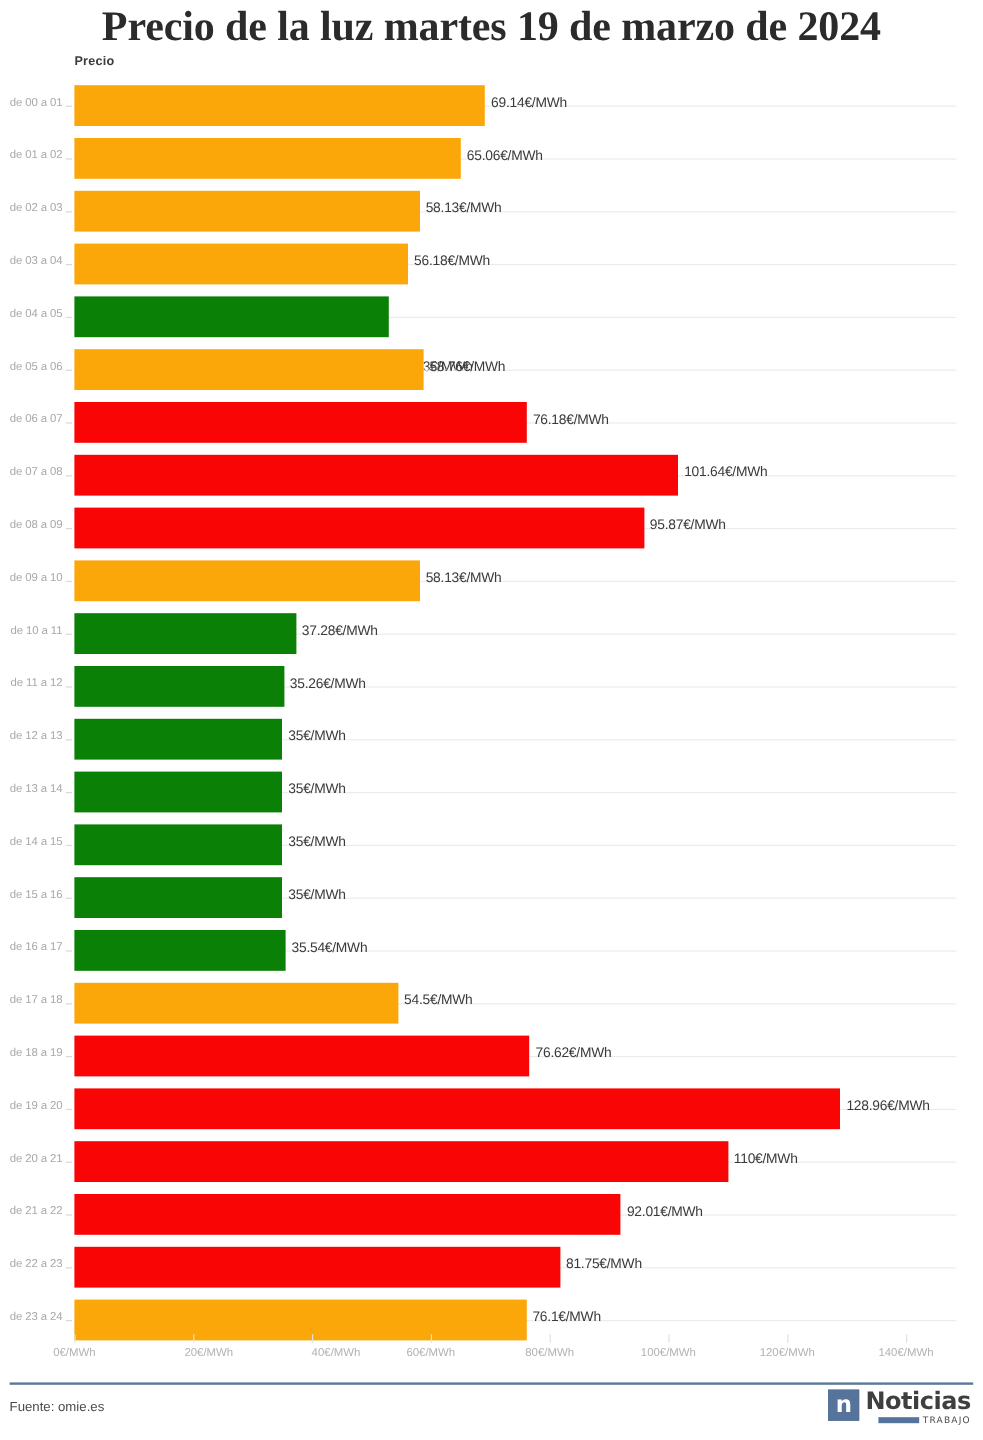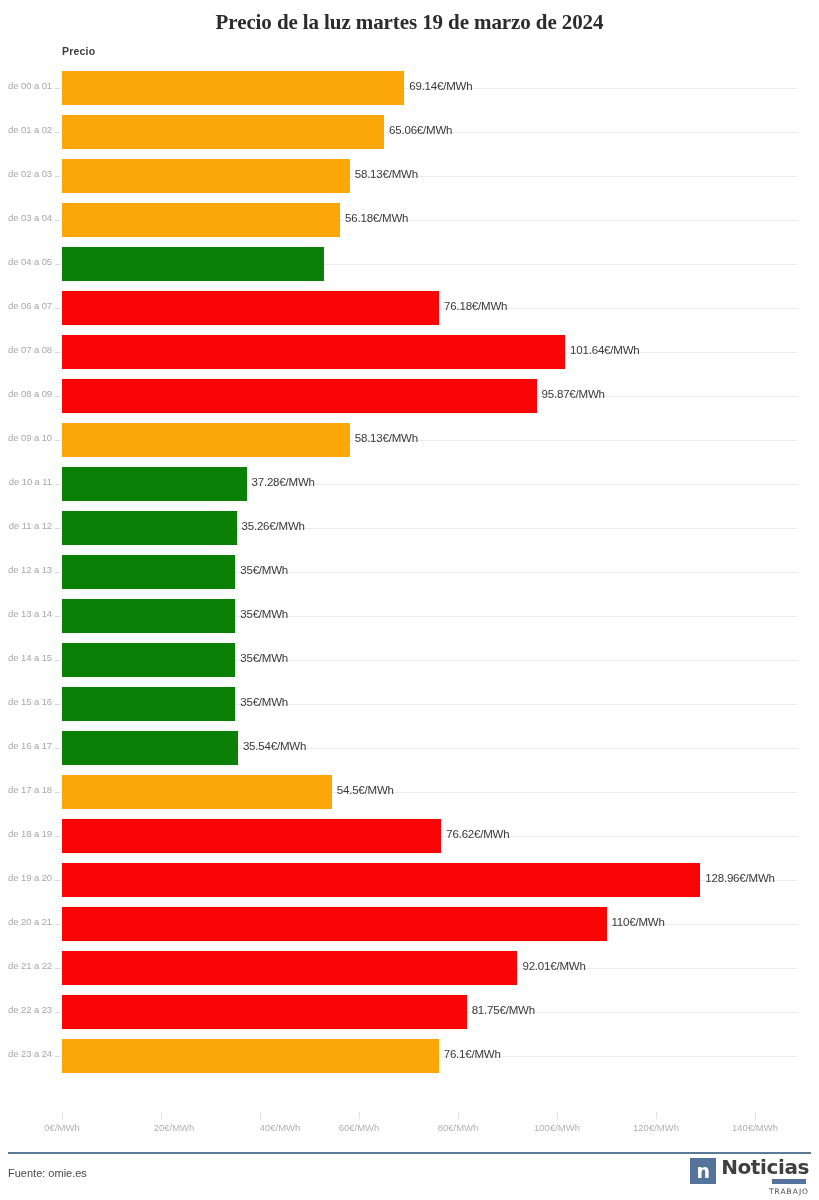--- a/index.html
+++ b/index.html
@@ -13,21 +13,21 @@
     font-family: "Liberation Sans", sans-serif;
     color: #333333;
     overflow: hidden;
     position: relative;
   }
 
   
   .chart-title {
     font-family: "Liberation Serif", serif;
     font-weight: bold;
-    font-size: 21px;
+    font-size: 35px;
     color: #2b2b2b;
     text-align: center;
     letter-spacing: -0.1px;
     padding-top: 8px;
     height: 30px;
     line-height: 28px;
     white-space: nowrap;
   }
 
   
@@ -176,21 +176,20 @@
     font-size: 20px;
     line-height: 19px;
     color: #3f3f3f;
     letter-spacing: -0.4px;
   }
   .brand-sub-wrap {
     display: flex;
     align-items: center;
     gap: 3px;
     margin-top: 2px;
-    flex-direction: column;
   }
   .brand-bar {
     width: 34px;
     height: 5px;
     background: #56749b;
   }
   .brand-sub {
     font-family: "DejaVu Sans", sans-serif;
     font-size: 7.5px;
     letter-spacing: 1px;
@@ -233,20 +232,27 @@
         <div class="tickstub"></div>
         <div class="bar" style="width: 278.091px; background: rgb(251, 167, 10);"></div>
         <div class="vallabel" style="left: 345.091px;">56.18€/MWh</div>
       </div>
       <div class="row">
         <div class="gridline"></div>
         <div class="ylabel">de 04 a 05</div>
         <div class="tickstub"></div>
         <div class="bar" style="width: 262.35px; background: rgb(10, 128, 7);"></div>
         <div class="vallabel" style="left: 346px; margin-top: 44px;">53€/MWh</div>
+      </div>
+      <div class="row">
+        <div class="gridline"></div>
+        <div class="ylabel">de 05 a 06</div>
+        <div class="tickstub"></div>
+        <div class="bar" style="width: 290.862px; background: rgb(251, 167, 10);"></div>
+        <div class="vallabel" style="left: 357.862px;">58.76€/MWh</div>
       </div>
       <div class="row">
         <div class="gridline"></div>
         <div class="ylabel">de 06 a 07</div>
         <div class="tickstub"></div>
         <div class="bar" style="width: 377.091px; background: rgb(250, 5, 5);"></div>
         <div class="vallabel" style="left: 444.091px;">76.18€/MWh</div>
       </div>
       <div class="row">
         <div class="gridline"></div>

